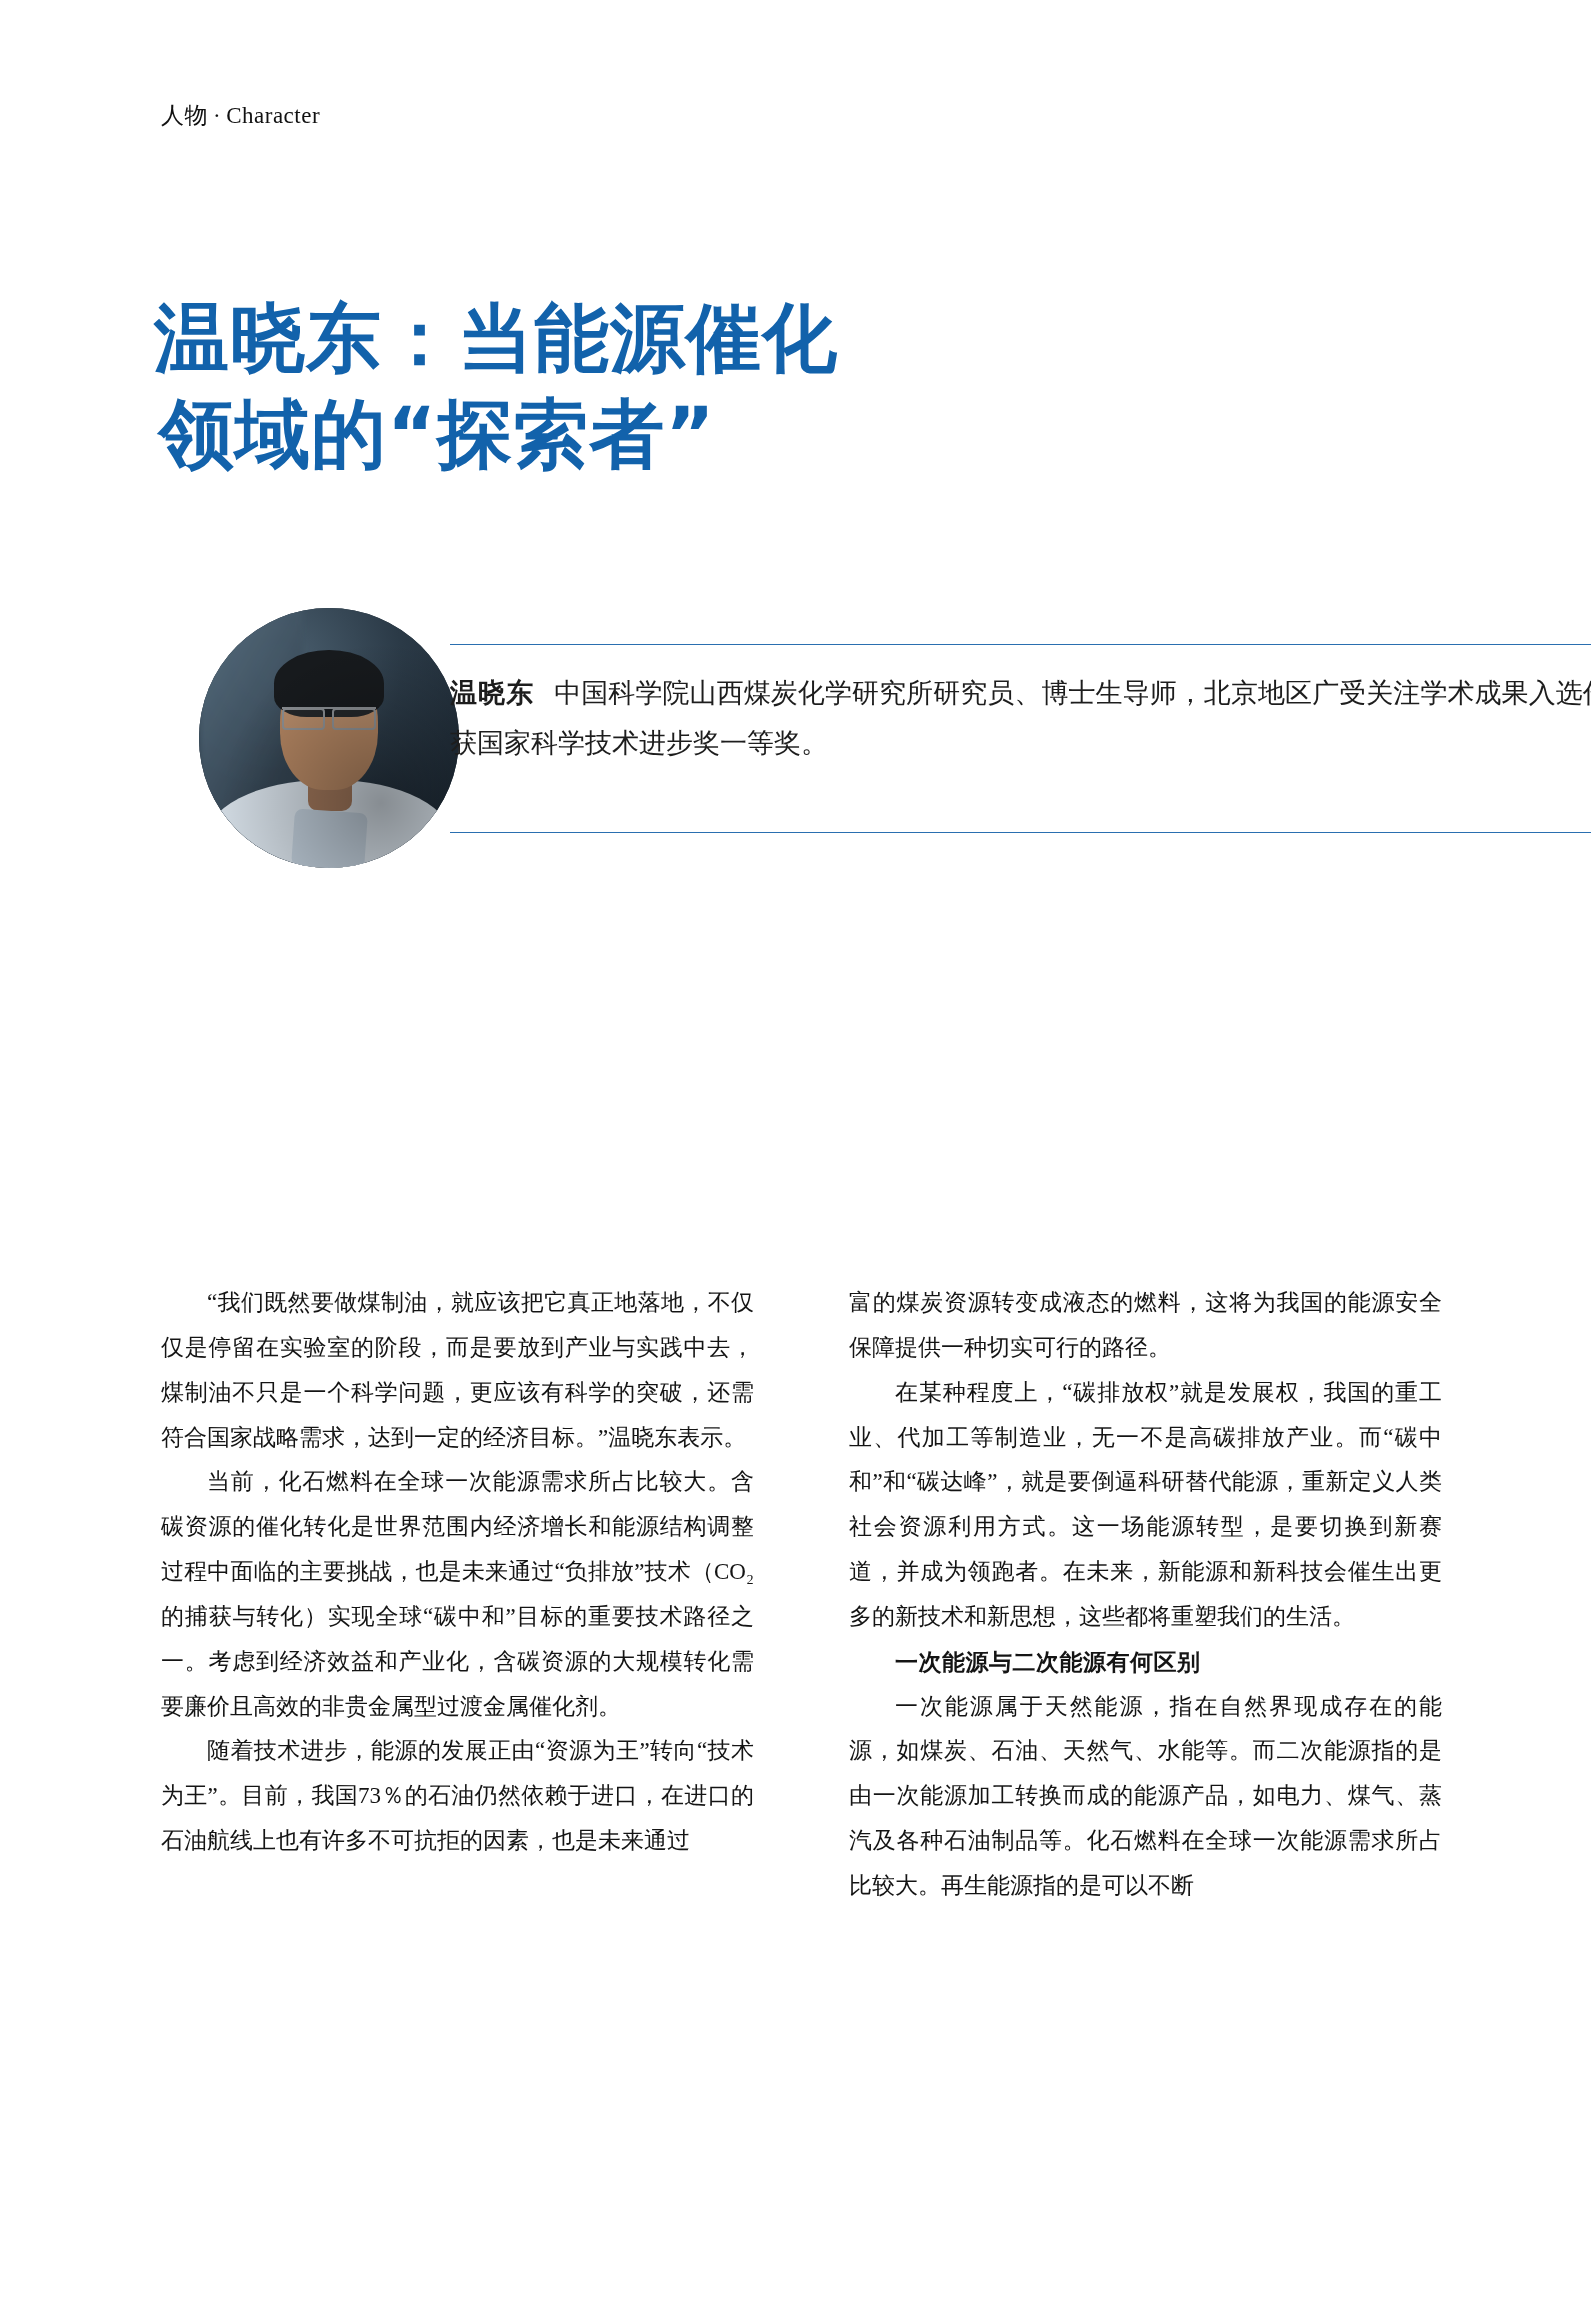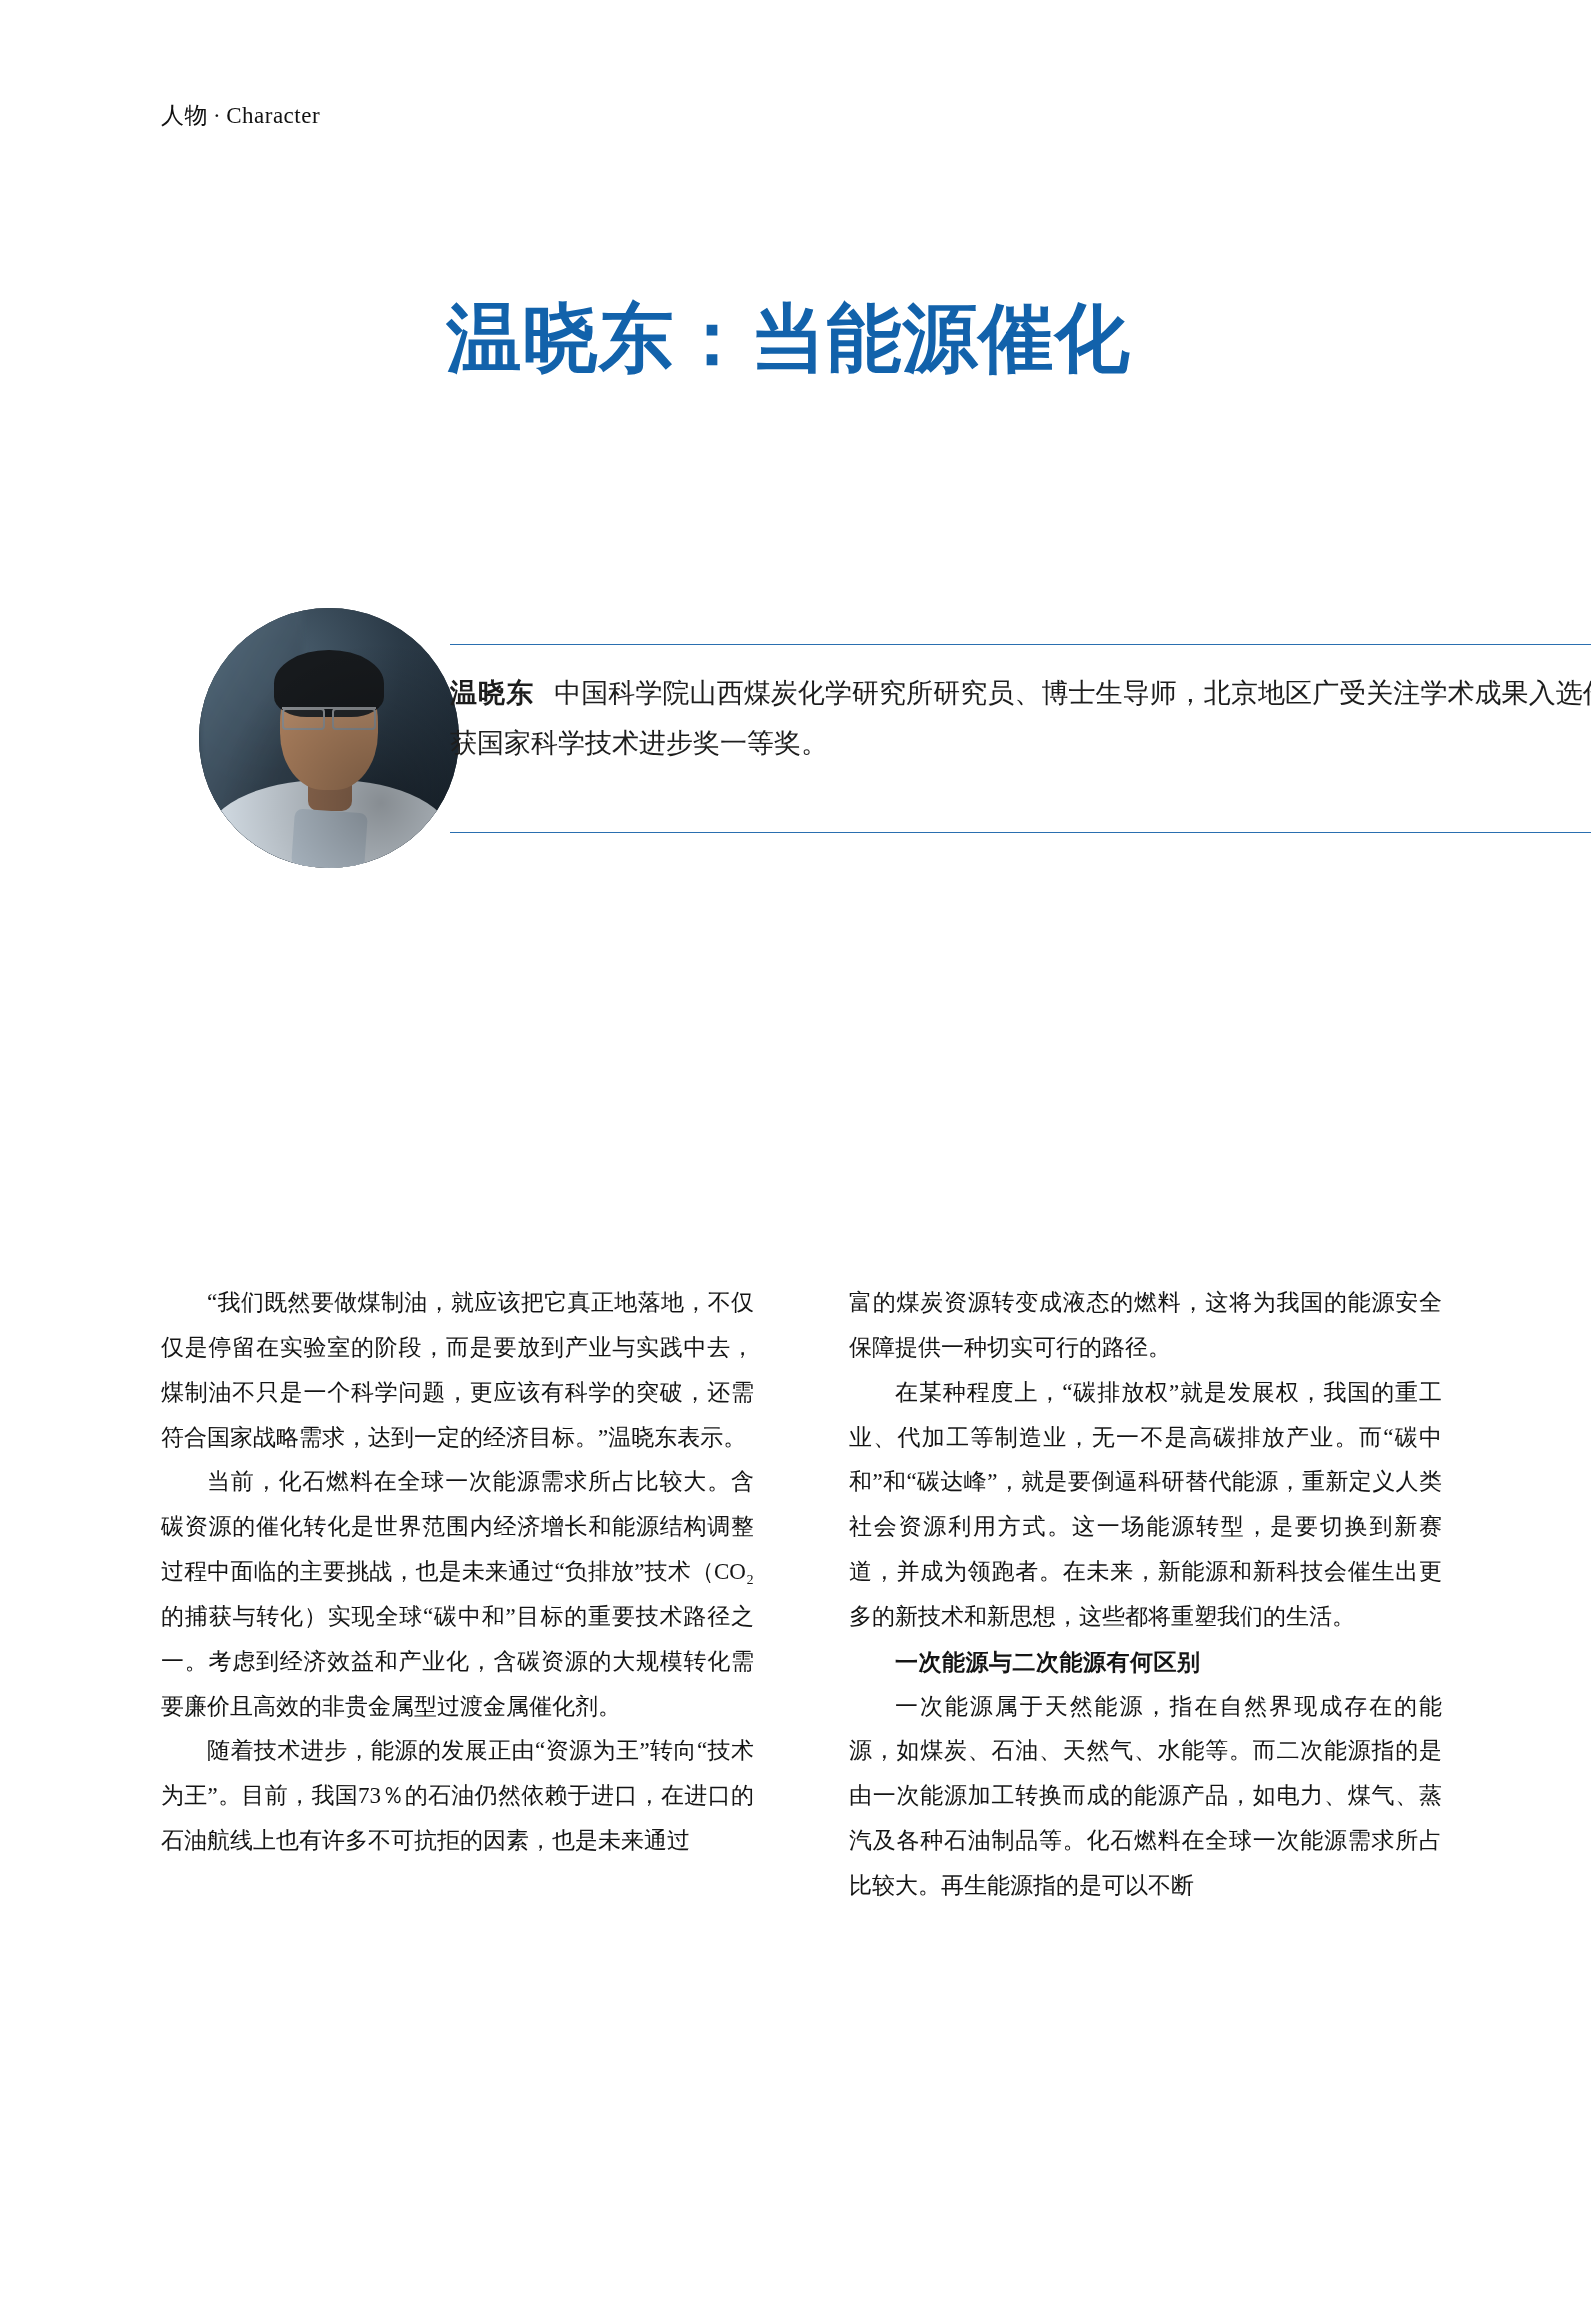--- a/index.html
+++ b/index.html
@@ -35,24 +35,24 @@
   .running-head .sep {
     margin: 0 5px;
   }
   .running-head .en {
     font-family: "Liberation Serif", "DejaVu Serif", serif;
   }
 
   
   .title-block {
     position: absolute;
-    left: 158px;
+    left: 174px;
     top: 290px;
     width: 1281px;
-    text-align: center;
+    text-align: left;
   }
   .title-line {
     font-family: "DejaVu Sans", "Liberation Sans", sans-serif;
     font-weight: bold;
     color: #1262ab;
     font-size: 75px;
     line-height: 1.28;
     letter-spacing: 1px;
     white-space: nowrap;
   }
@@ -233,20 +233,21 @@
 <body>
 
 <div class="page">
 
   <div class="running-head">
     <span>人物</span><span class="sep">·</span><span class="en">Character</span>
   </div>
 
   <div class="title-block">
     <div class="title-line l1">温晓东：当能源催化</div>
+    <div class="title-line l2">领域的“探索者”</div>
   </div>
 
   <div class="bio">
     <div class="bio-rules"></div>
     <div class="bio-rules bottom"></div>
 
     <div class="portrait">
       <div class="bg"></div>
       <div class="blur-left"></div>
       <div class="shoulder"></div>

